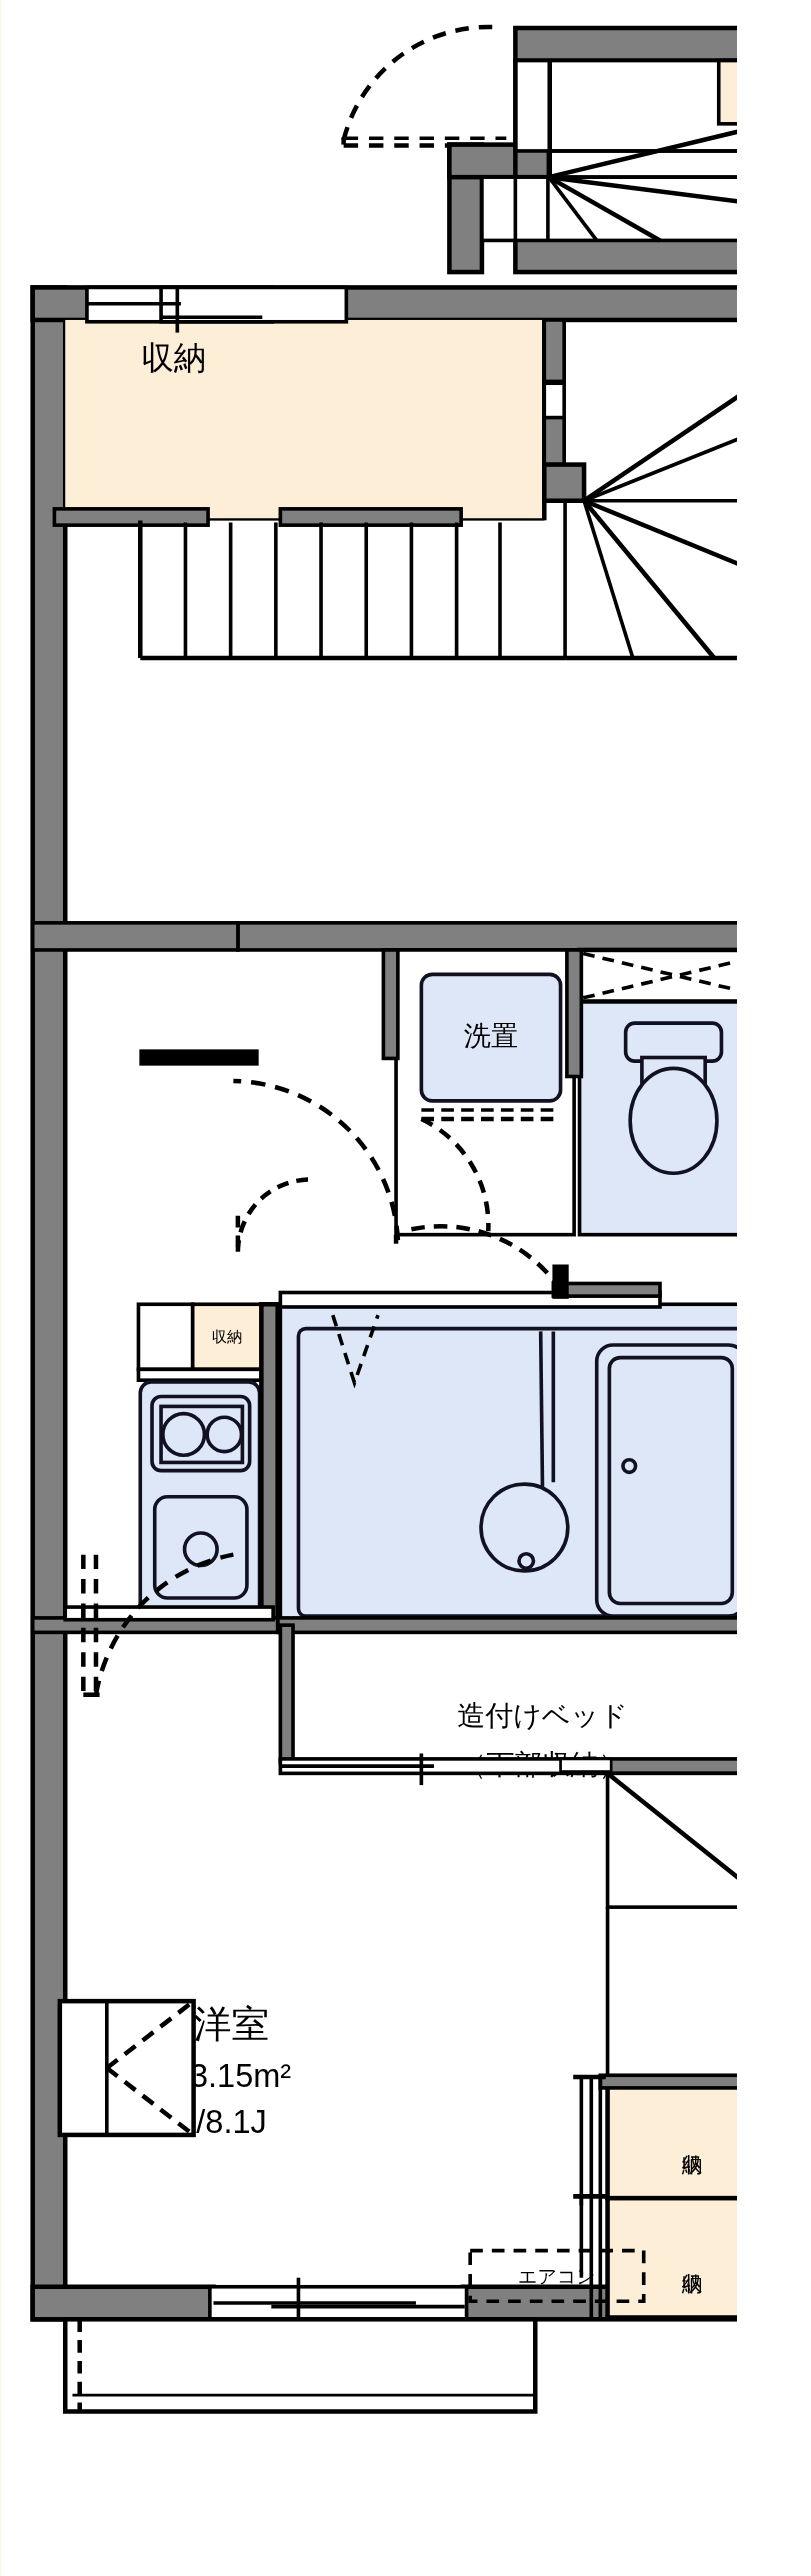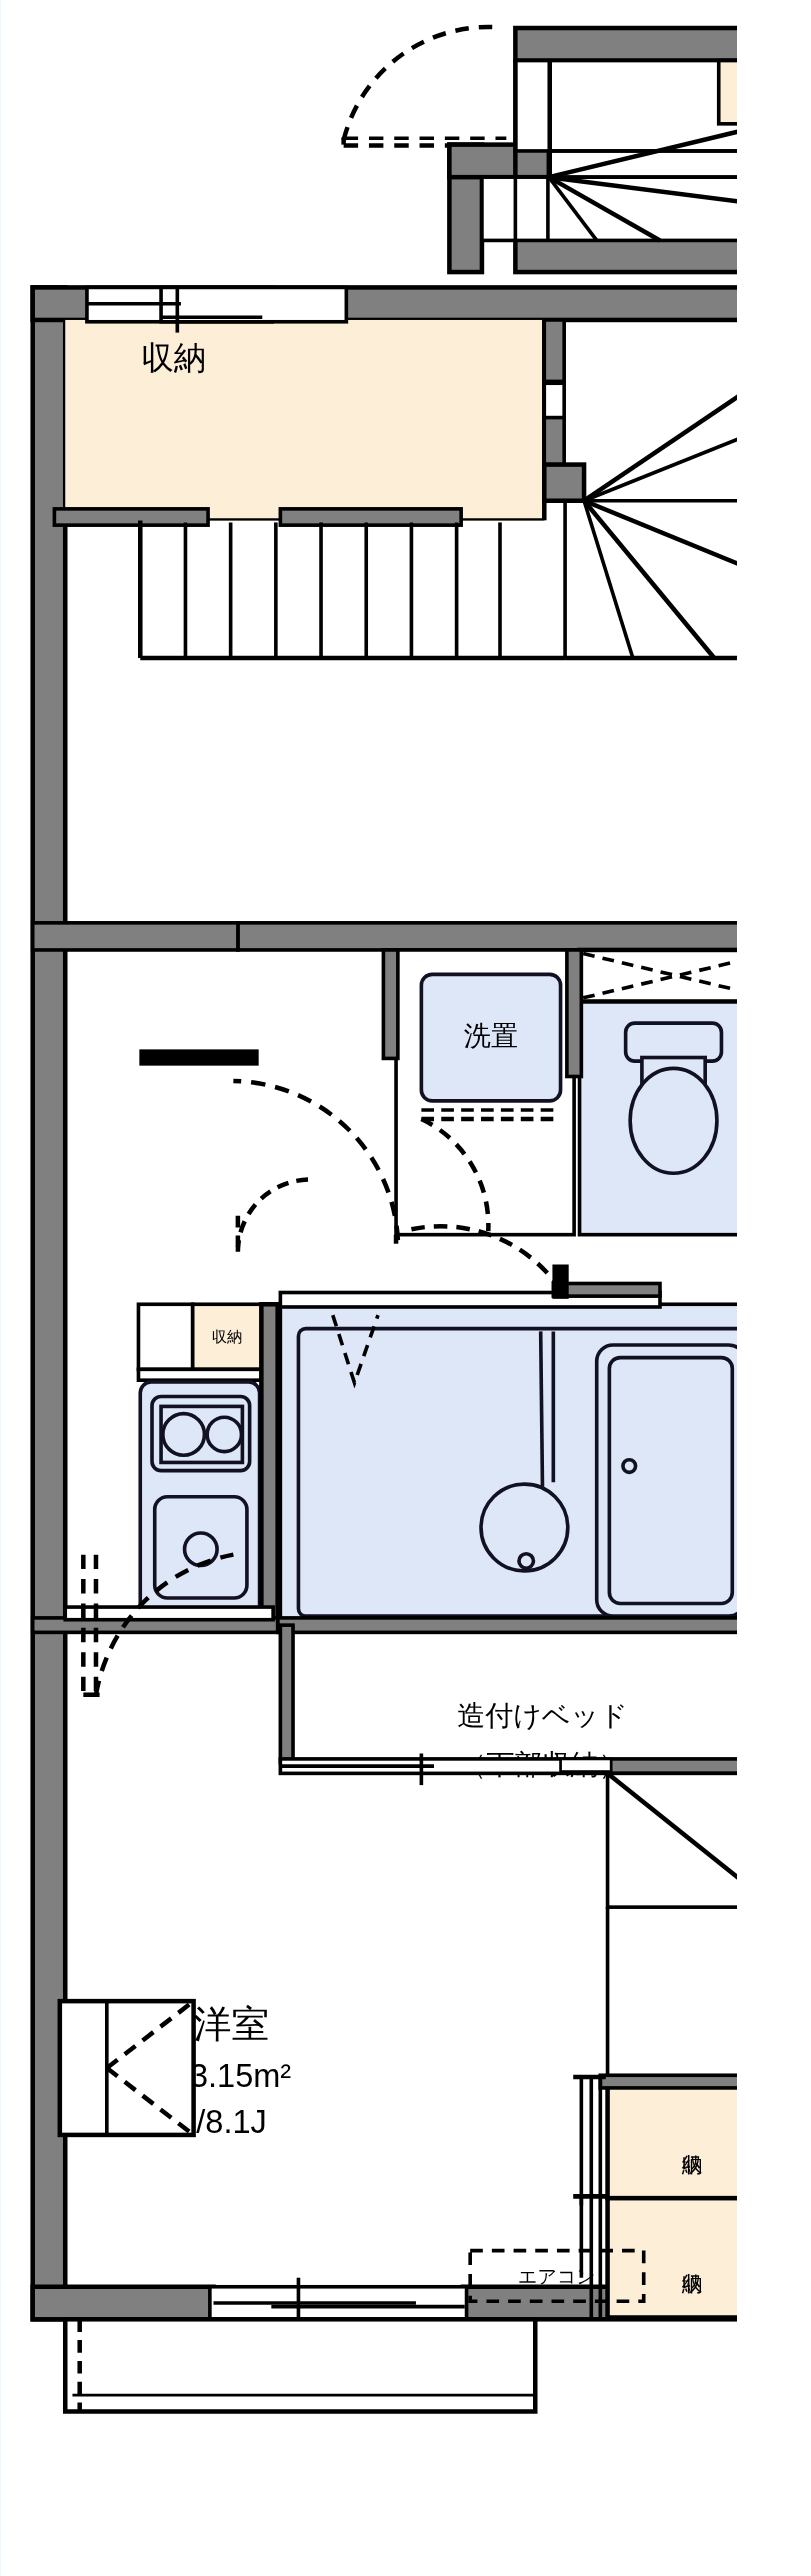--- a/index.html
+++ b/index.html
@@ -7,21 +7,21 @@
     padding: 0;
     background: #ffffff;
   }
   body {
     font-family: "Liberation Sans", "DejaVu Sans", sans-serif;
   }
   #plan-root {
     position: relative;
     width: 737px;
     height: 2576px;
-    background: #7dd3fc;
+    background: #fdba74;
     overflow: hidden;
   }
   #plan-svg {
     display: block;
     width: 812px;
     height: 2576px;
   }
   .lbl {
     font-family: "Liberation Sans", "DejaVu Sans", sans-serif;
     fill: #000000;

